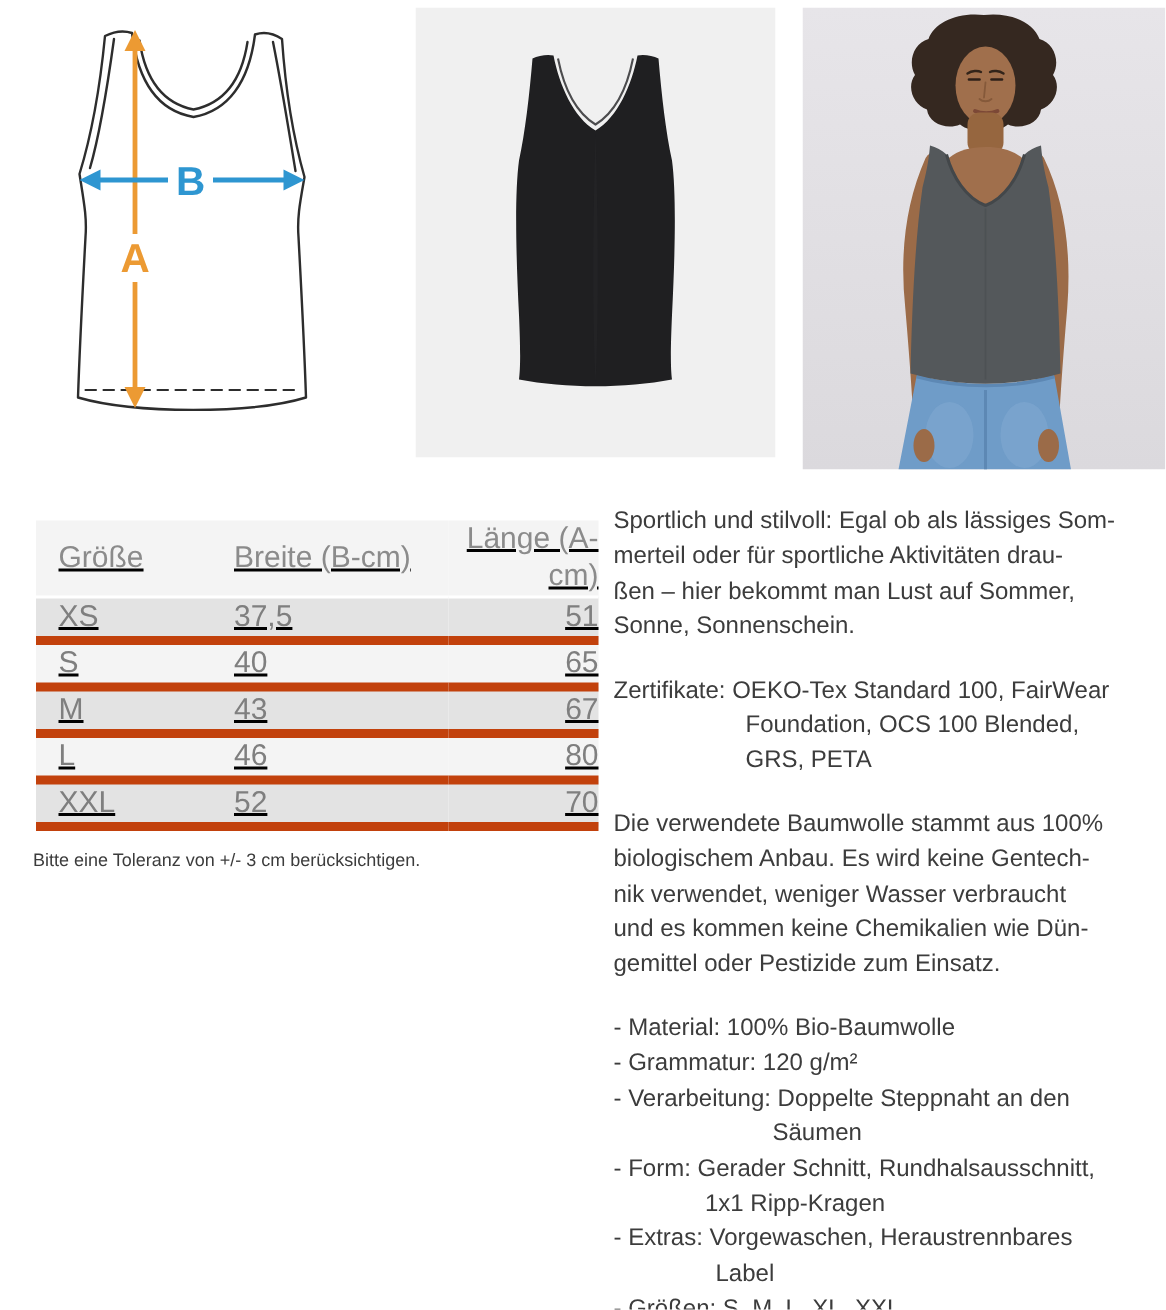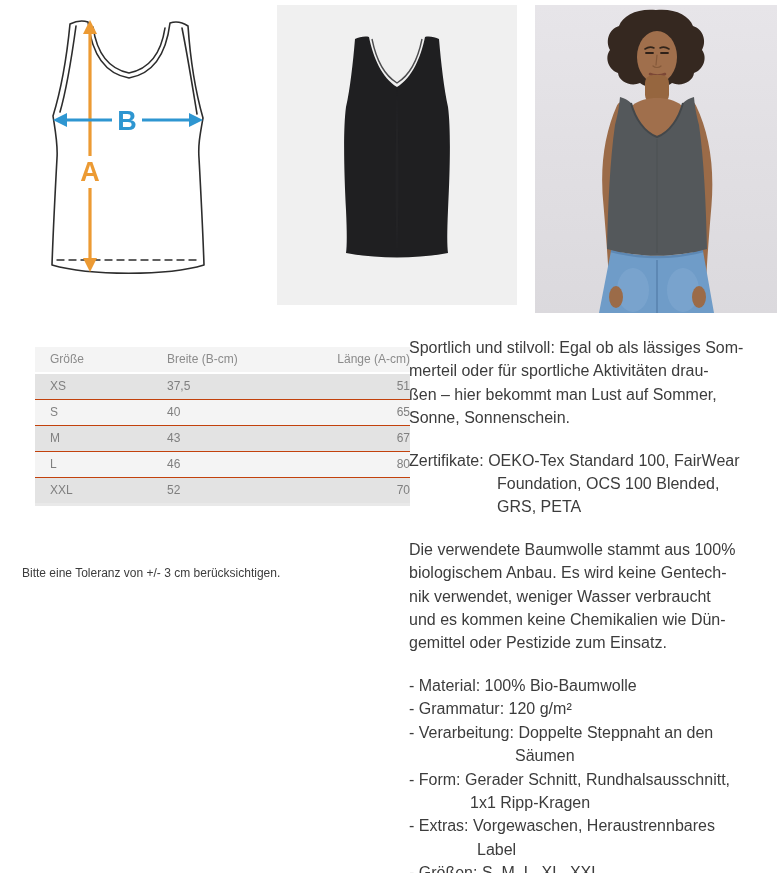--- a/index.html
+++ b/index.html
@@ -7,24 +7,24 @@
        font-family:"Liberation Sans","DejaVu Sans",sans-serif;}
   .abs{position:absolute;}
 
   
   .diagram{left:20px;top:10px;width:220px;height:290px;}
   .flat-photo{left:277px;top:5px;width:240px;height:300px;}
   .model-photo{left:535px;top:5px;width:242px;height:308px;}
   .diagram svg,.flat-photo svg,.model-photo svg{display:block;width:100%;height:100%;}
 
   
-  .size-table{left:35px;top:347px;width:375px;border-collapse:collapse;
-              font-size:12px;border-bottom:3px solid #e9e9e9;}
+  .size-table{left:24px;top:347px;width:375px;border-collapse:collapse;
+              font-size:20px;border-bottom:3px solid #e9e9e9;text-decoration:underline;}
   .size-table th,.size-table td{font-weight:400;text-align:left;padding:0;
-              height:25px;line-height:25px;border-bottom:1px solid #c2410c;}
+              height:25px;line-height:25px;border-bottom:6px solid #c2410c;}
   .size-table th{background:#f4f4f4;color:#8b8b8b;border-bottom:2px solid #ffffff;}
   .size-table td{color:#7f7f7f;}
   .size-table .c1{width:117px;padding-left:15px;}
   .size-table .c2{width:143px;}
   .size-table .c3{width:100px;text-align:right;}
   .size-table tbody tr:nth-child(odd) td{background:#e3e3e3;}
   .size-table tbody tr:nth-child(even) td{background:#f4f4f4;}
 
   .tolerance-note{left:22px;top:566px;font-size:12px;color:#3c3c3c;white-space:nowrap;}
 

